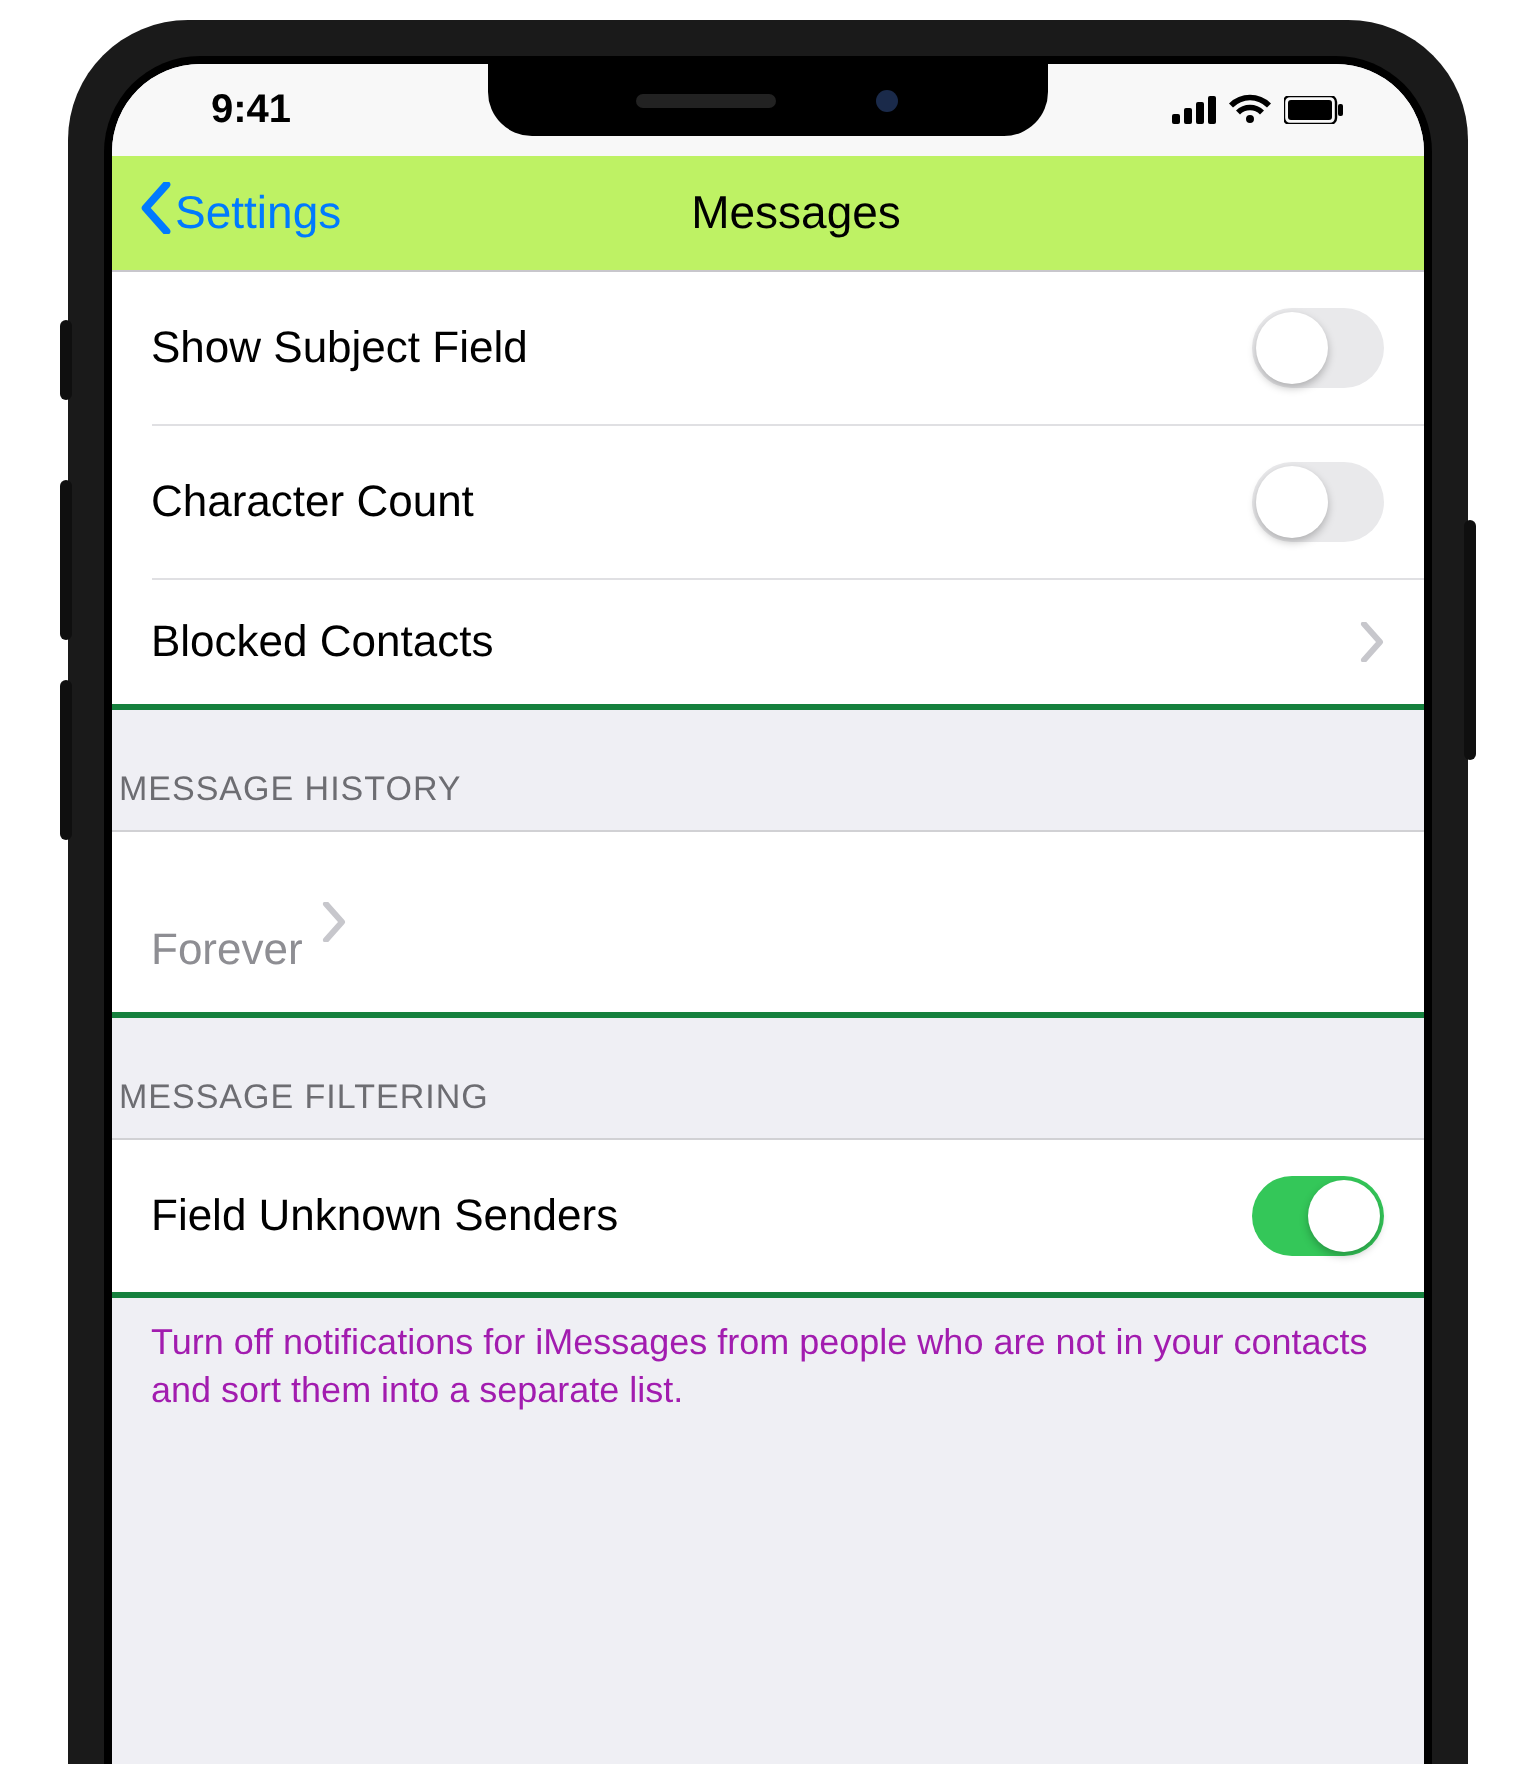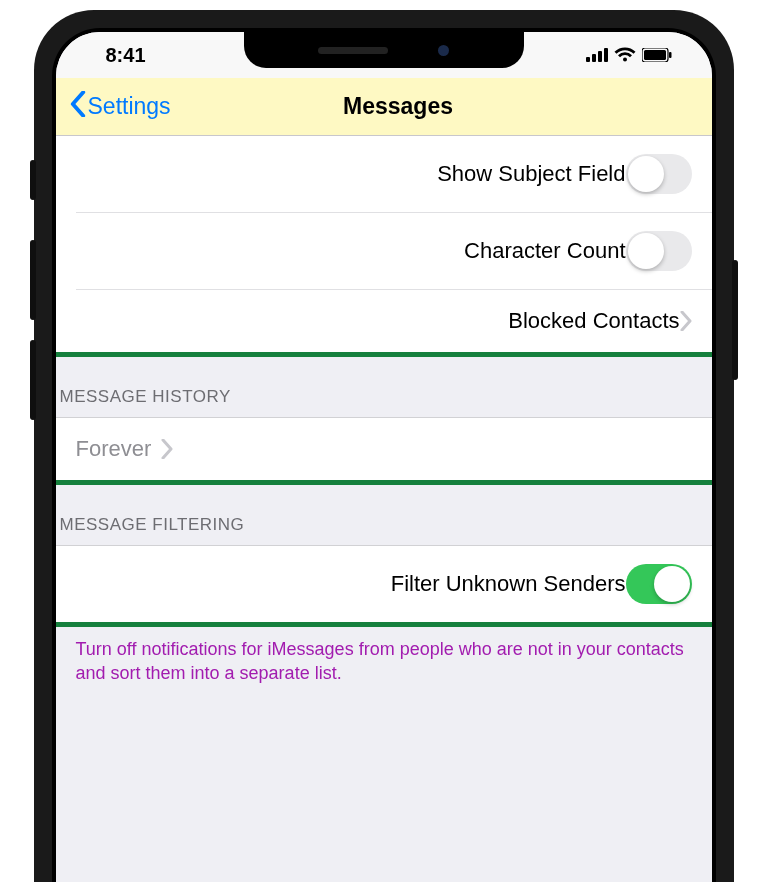--- a/index.html
+++ b/index.html
@@ -60,63 +60,63 @@
     .status-left { padding-left: 20px; }
     .status-right { display:flex; gap:6px; align-items:center; padding-right:10px;}
     .signal-bars { display:flex; gap:2px; align-items:flex-end; height:14px;}
     .signal-bars span { width:4px; background:#000; border-radius:1px;}
     .signal-bars span:nth-child(1){height:5px;}
     .signal-bars span:nth-child(2){height:8px;}
     .signal-bars span:nth-child(3){height:11px;}
     .signal-bars span:nth-child(4){height:14px;}
     .wifi-icon svg, .battery-icon svg { display:block; }
     .nav-bar {
-      background: #fef9c3;
+      background: #bef264;
       border-bottom: 1px solid #c8c7cc;
       height: 58px;
       display: flex;
       align-items: center;
       position: relative;
       padding: 0 14px;
     }
     .back-btn {
       display: flex;
       align-items: center;
       color: #007aff;
       font-size: 23px;
       gap: 2px;
     }
     .back-btn svg { width: 16px; height: 26px; }
     .nav-title {
       position: absolute;
       left: 0; right: 0;
       text-align: center;
       font-size: 23px;
-      font-weight: 700;
+      font-weight: 400;
       color: #000;
       pointer-events: none;
       padding-left: 29px;
     }
     .content { }
-    .list-group { background: #15803d; border-top:1px solid #d1d1d4; border-bottom:5px solid #15803d;text-align:right;}
+    .list-group { background: #15803d; border-top:1px solid #d1d1d4; border-bottom:3px solid #15803d;}
     .list-group.first { border-top: none; }
     .row {
       display: flex;
       align-items: center;
       padding: 18px 20px;
       font-size: 22px;
       color: #000;
       background: #fff;
       min-height: 60px;
     }
     .row-wrap + .row-wrap .row { border-top:1px solid #e0e0e3; }
     .row-wrap { padding-left:20px; background:#fff;}
     .row-wrap .row{ padding-left:0;}
     .row-label { flex: 1; }
-    .row-value { color: #8e8e93; font-size: 22px; margin-right: 10px; }
+    .row-value { color: #8e8e93; font-size: 22px; margin-right: 10px; margin-top: 28px; }
     .chevron { color: #c7c7cc; }
     .chevron svg { width:12px; height:20px; display:block; }
     .section-header {
       padding: 30px 20px 10px 4px;
       font-size: 17px;
       color: #6d6d72;
       letter-spacing: 0.5px;
       text-transform: uppercase;
     }
     .section-footer {
@@ -161,21 +161,21 @@
   <div class="side-btn sb-left3"></div>
   <div class="side-btn sb-right"></div>
   <div class="phone-inner">
     <div class="screen">
       <div class="notch">
         <div class="speaker"></div>
         <div class="camera"></div>
       </div>
 
       <div class="status-bar">
-        <div class="status-left">8:41</div>
+        <div class="status-left">9:41</div>
         <div class="status-right">
           <div class="signal-bars">
             <span></span>
               <span></span>
               <span></span>
               <span></span>
           </div>
           <div class="wifi-icon">
             <svg width="22" height="16" viewBox="0 0 22 16">
                 <path d="M11 14.5a2 2 0 100-4 2 2 0 000 4zM4 8.2a10 10 0 0114 0l-2 2a7 7 0 00-10 0zM.5 4.7a15 15 0 0121 0l-2 2a12 12 0 00-17 0z" fill="#000"></path>
@@ -245,21 +245,21 @@
                   </svg>
               </span>
             </div>
           </div>
         </div>
 
         <div class="section-header">MESSAGE FILTERING</div>
         <div class="list-group">
           <div class="row-wrap">
             <div class="row">
-              <div class="row-label">Filter Unknown Senders</div>
+              <div class="row-label">Field Unknown Senders</div>
               <div class="toggle on">
                   <div class="toggle-knob"></div>
                 </div>
             </div>
           </div>
         </div>
         <div class="section-footer">Turn off notifications for iMessages from people who are not in your contacts and sort them into a separate list.</div>
 
       </div>
     </div>

